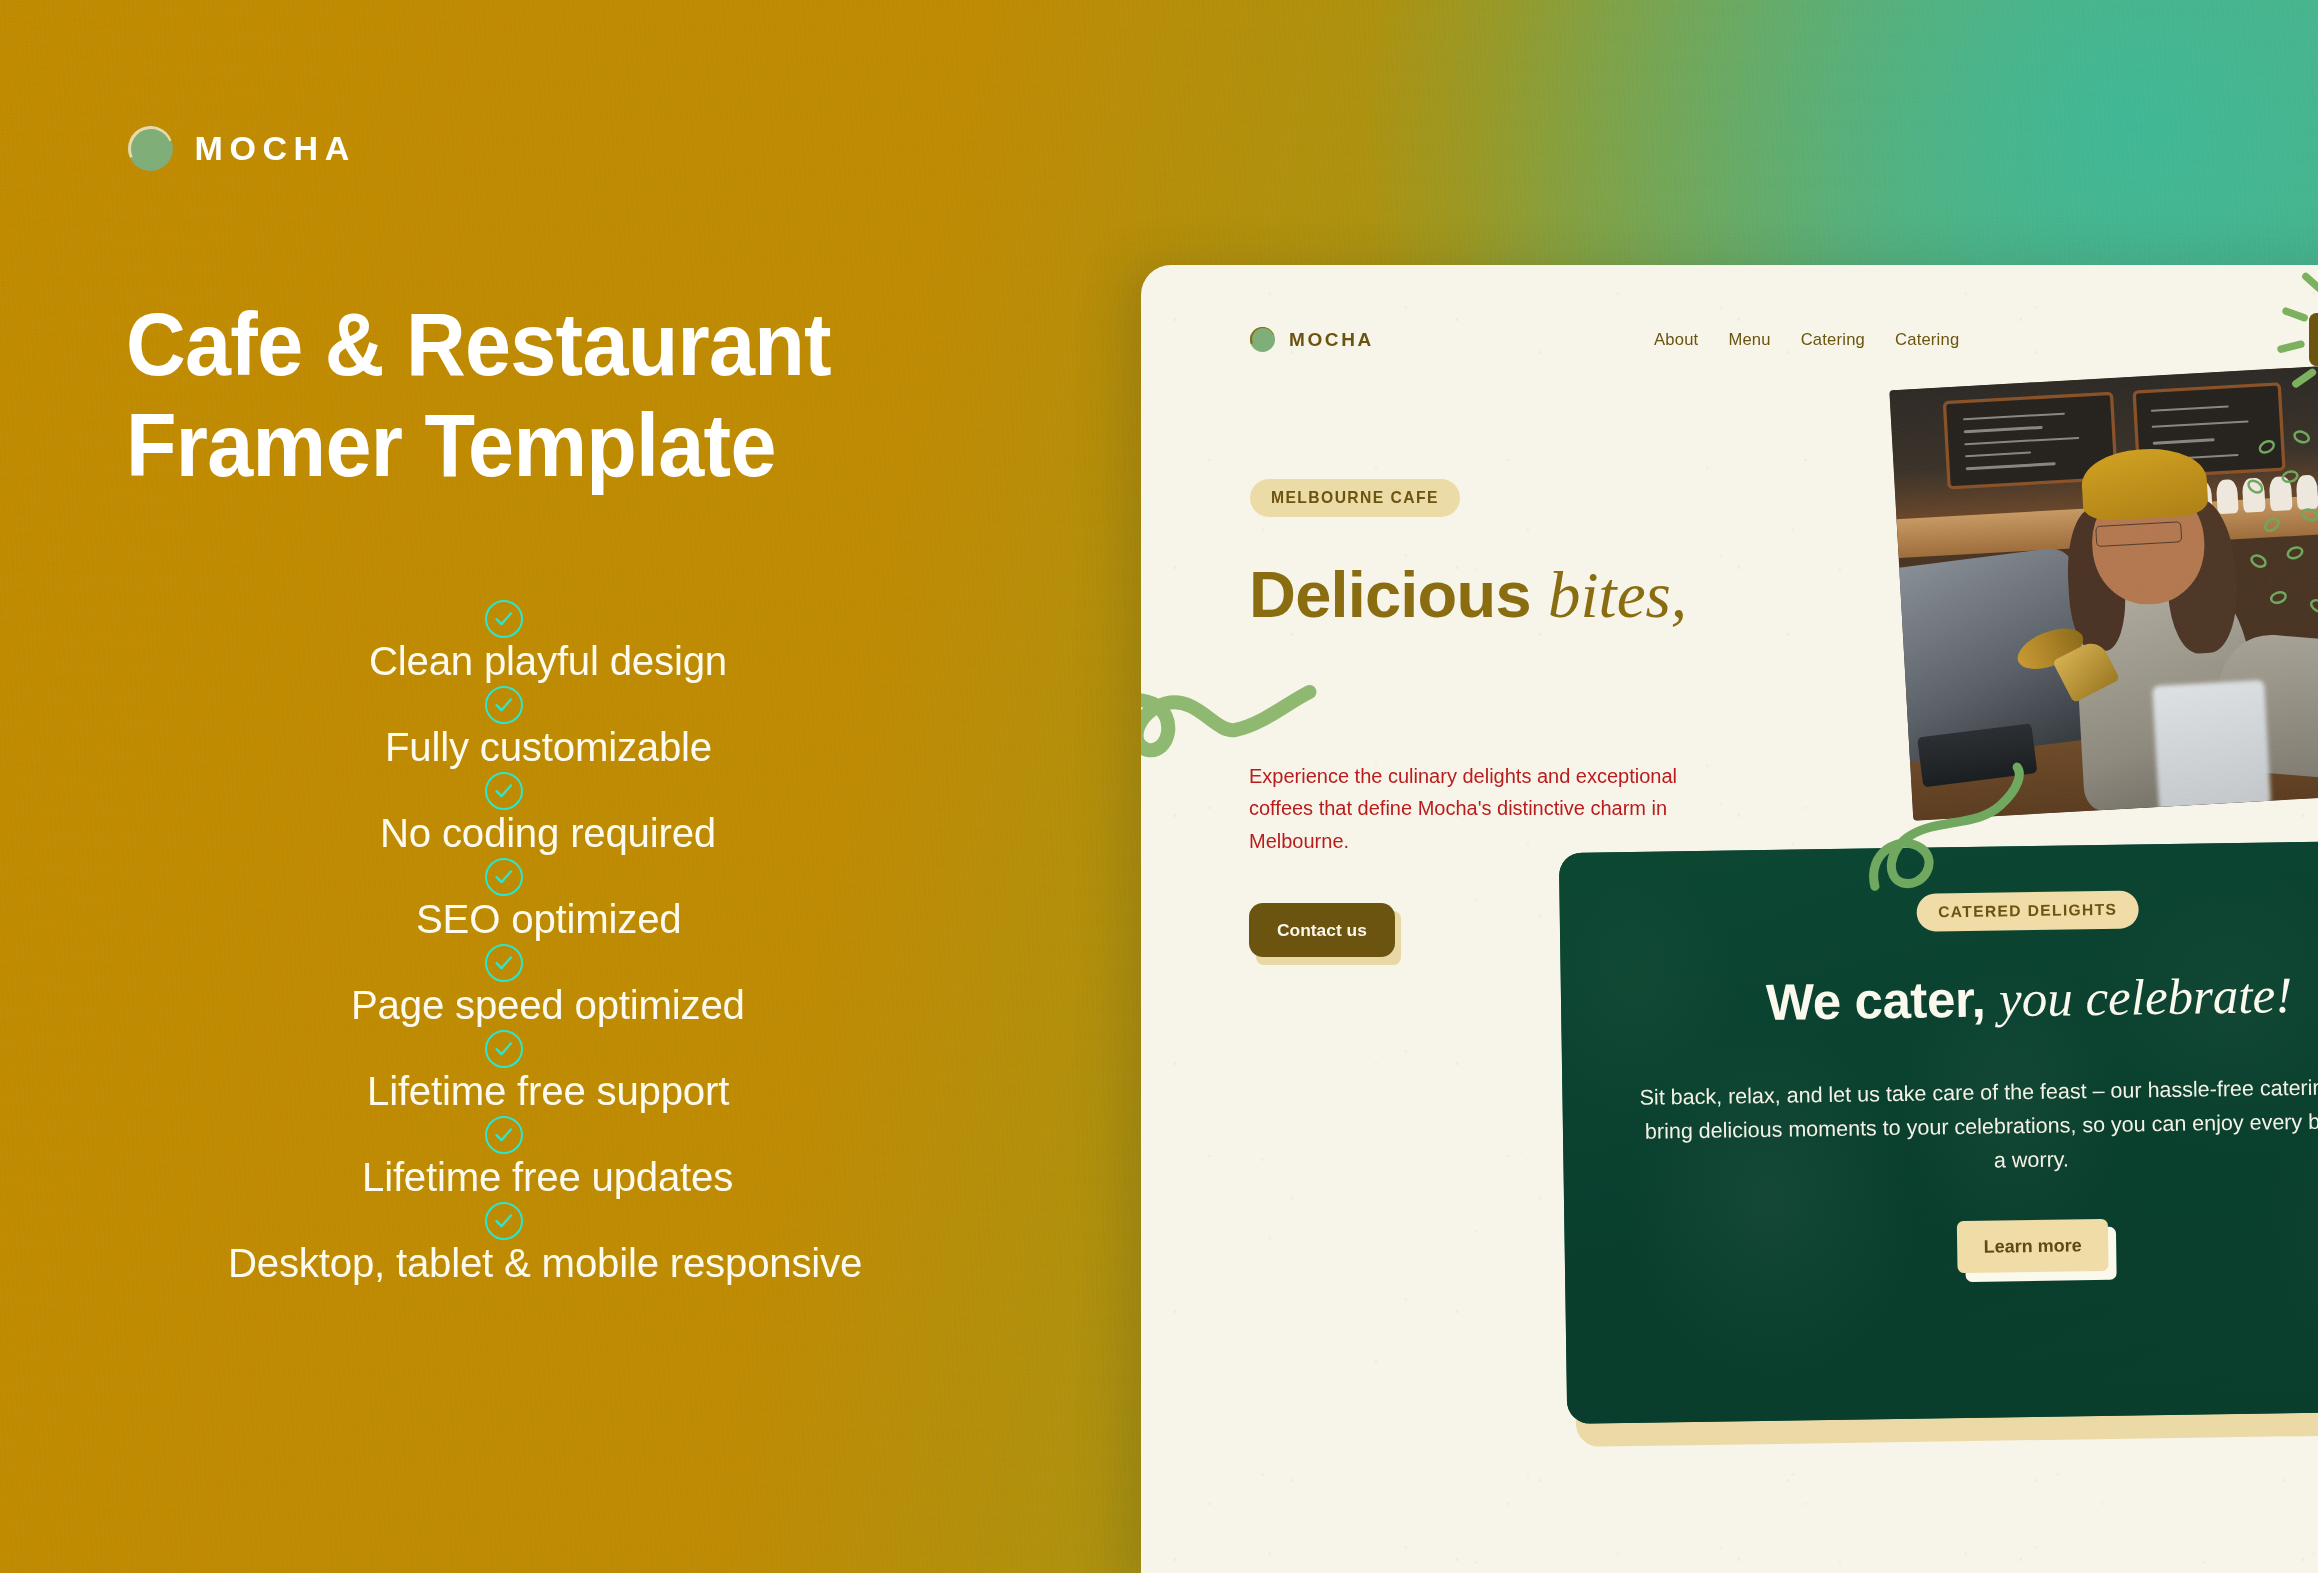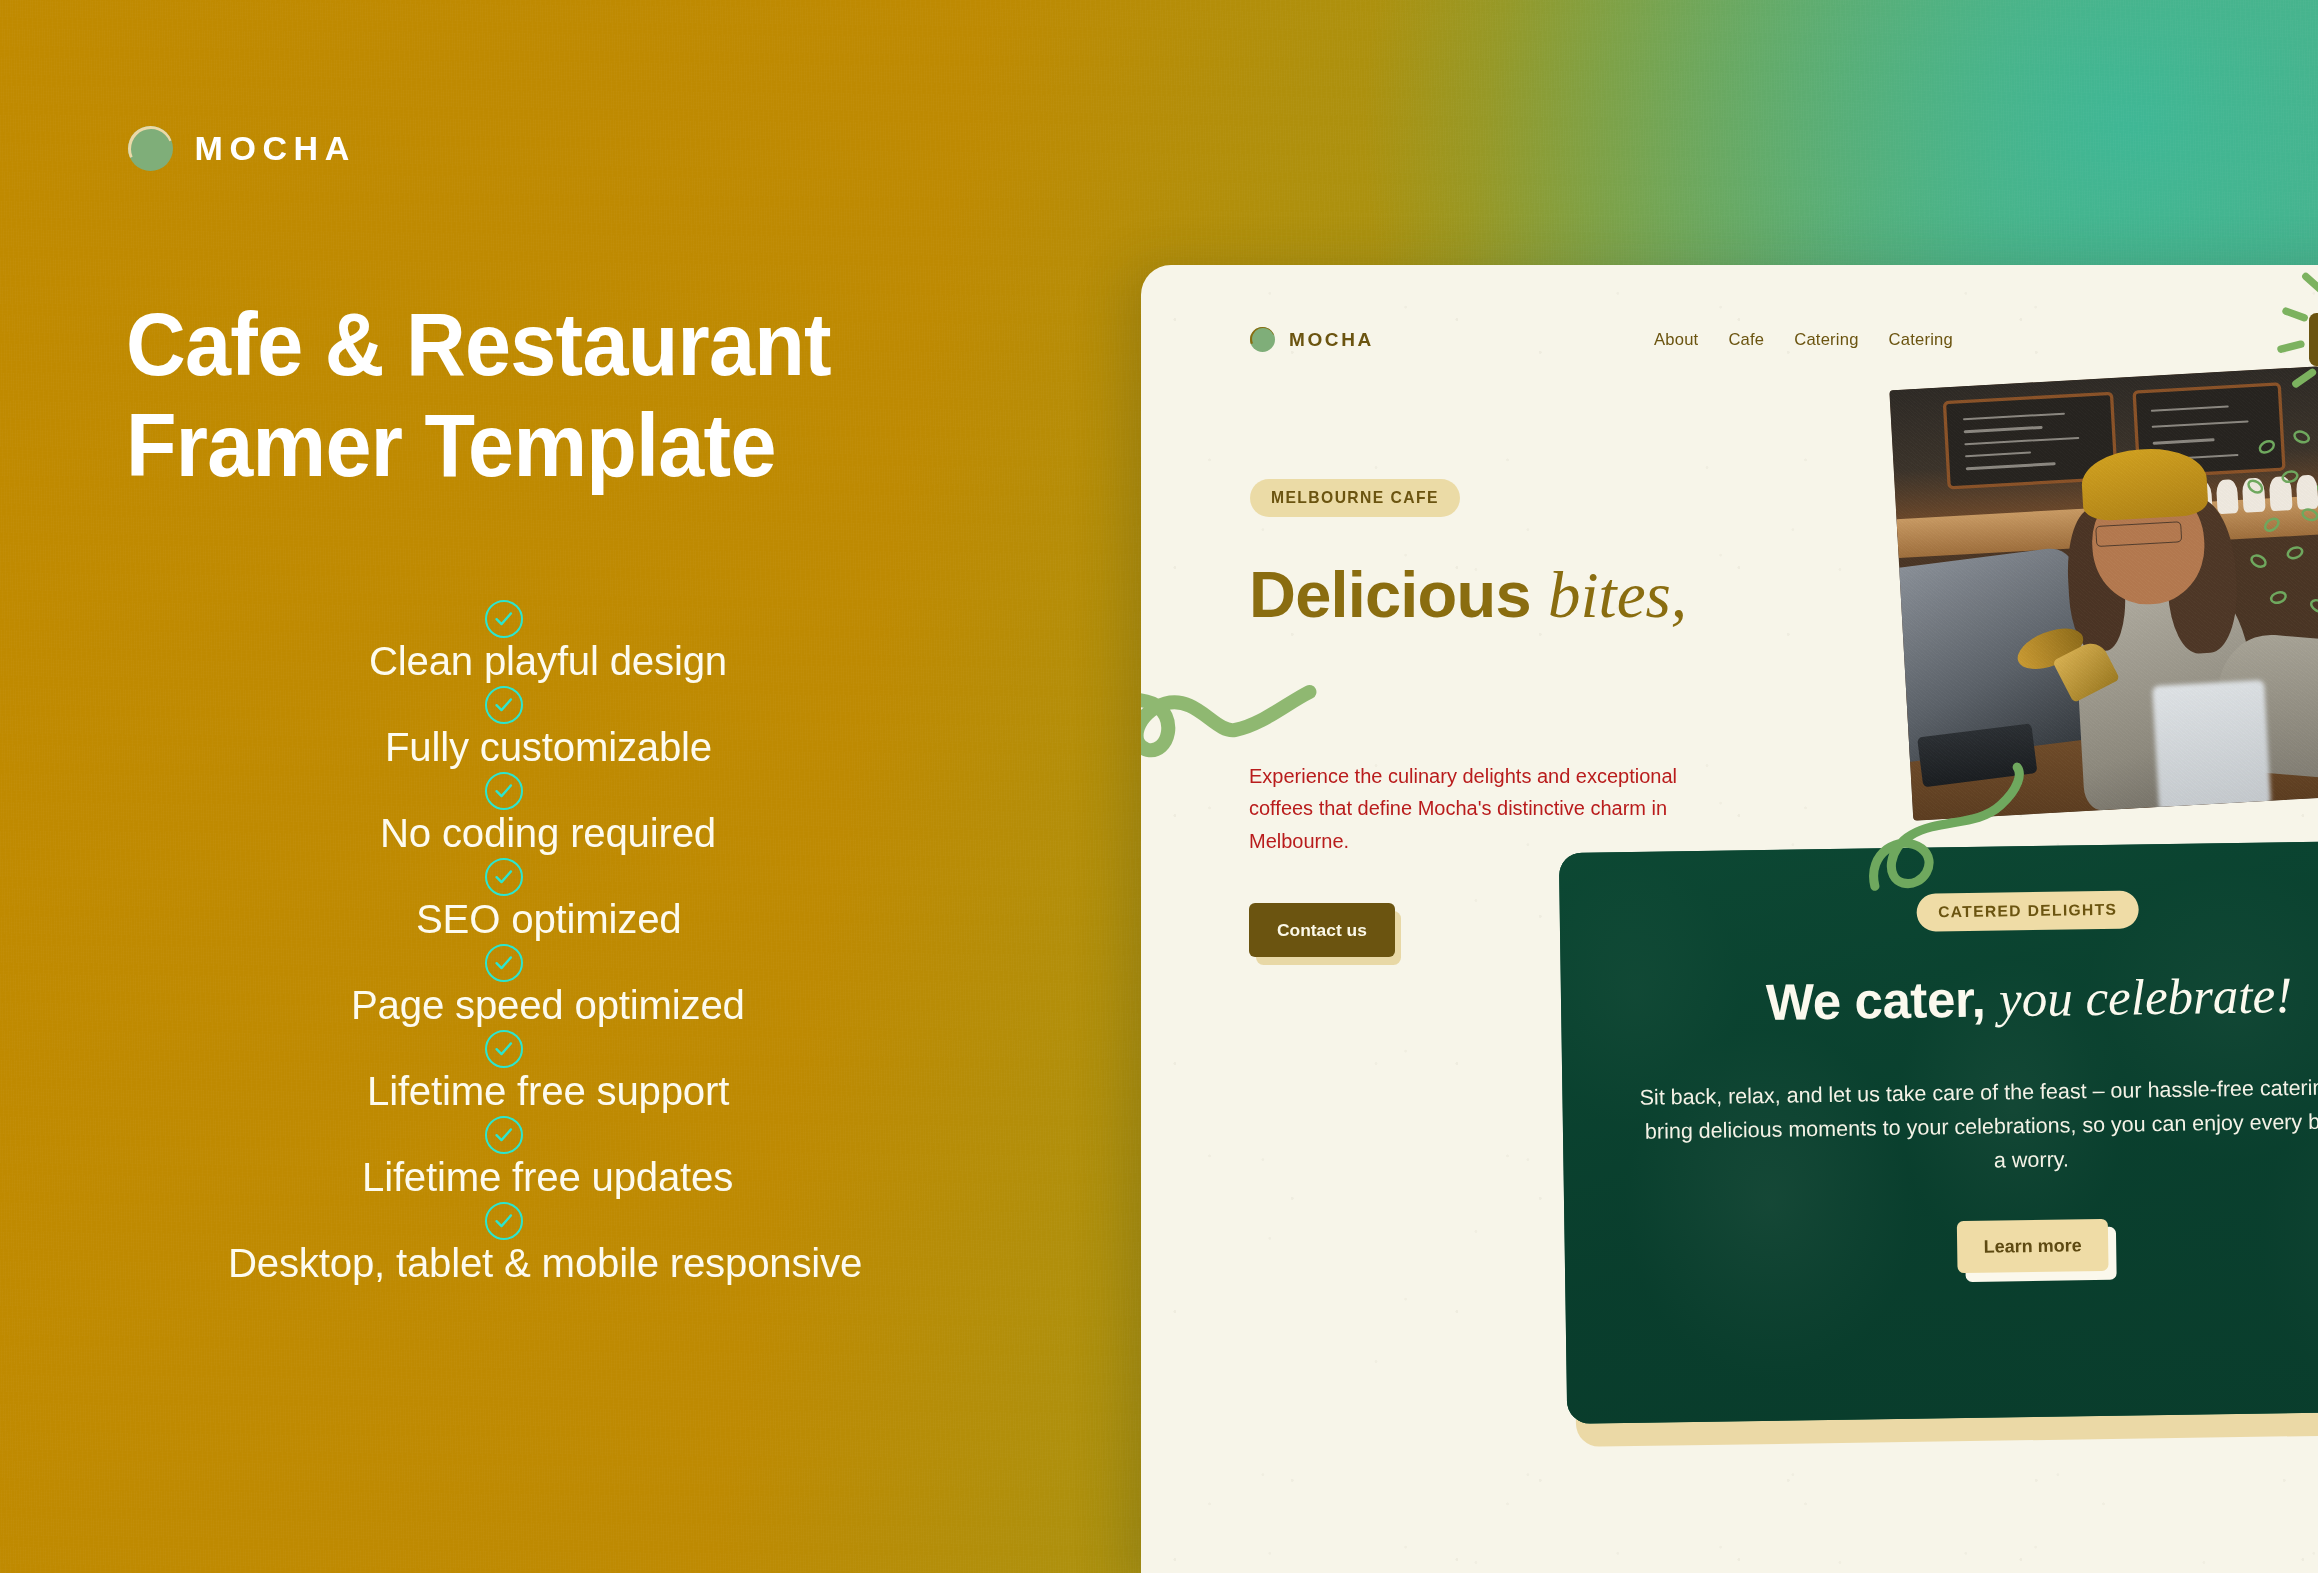--- a/index.html
+++ b/index.html
@@ -187,21 +187,21 @@
     font-family:"Liberation Sans Narrow","Liberation Sans", sans-serif;
   }
   #contact-wrap { position:absolute; left:108px; top:638px; }
   #contact-shadow {
     position:absolute; left:6.6px; top:7.5px; width:100%; height:100%;
     background:#E8D8A6; border-radius:7.5px;
   }
   #contact-btn {
     position:relative; background:#6B5410; color:#FBF8E8;
     font-size:17.4px; font-weight:700; padding:16.6px 28px;
-    border-radius:6px; white-space:nowrap;
+    border-radius:14px; white-space:nowrap;
     font-family:"Liberation Sans Narrow","Liberation Sans", sans-serif;
   }
 
   
   #photo-backing {
     position:absolute; left:777px; top:141px;
     width:389px; height:389px;
     background:#E0AD62; border-radius:5px;
     transform:rotate(-3.2deg);
   }
@@ -473,21 +473,21 @@
 <div id="browser-mock">
   <div id="mock-paper-noise"></div>
 
   <div id="site-nav">
     <div id="site-brand">
       <span class="site-mark"></span>
       <span id="site-brand-name">MOCHA</span>
     </div>
     <div id="nav-links">
       <span class="nav-link">About</span>
-      <span class="nav-link">Cafe</span>
+      <span class="nav-link">Menu</span>
       <span class="nav-link">Catering</span>
       <span class="nav-link">Catering</span>
     </div>
     <div id="book-table-wrap">
       <div id="book-table-shadow"></div>
       <div id="book-table-btn">Book a table</div>
     </div>
   </div>
 
   <div id="hero-badge">MELBOURNE CAFE</div>

